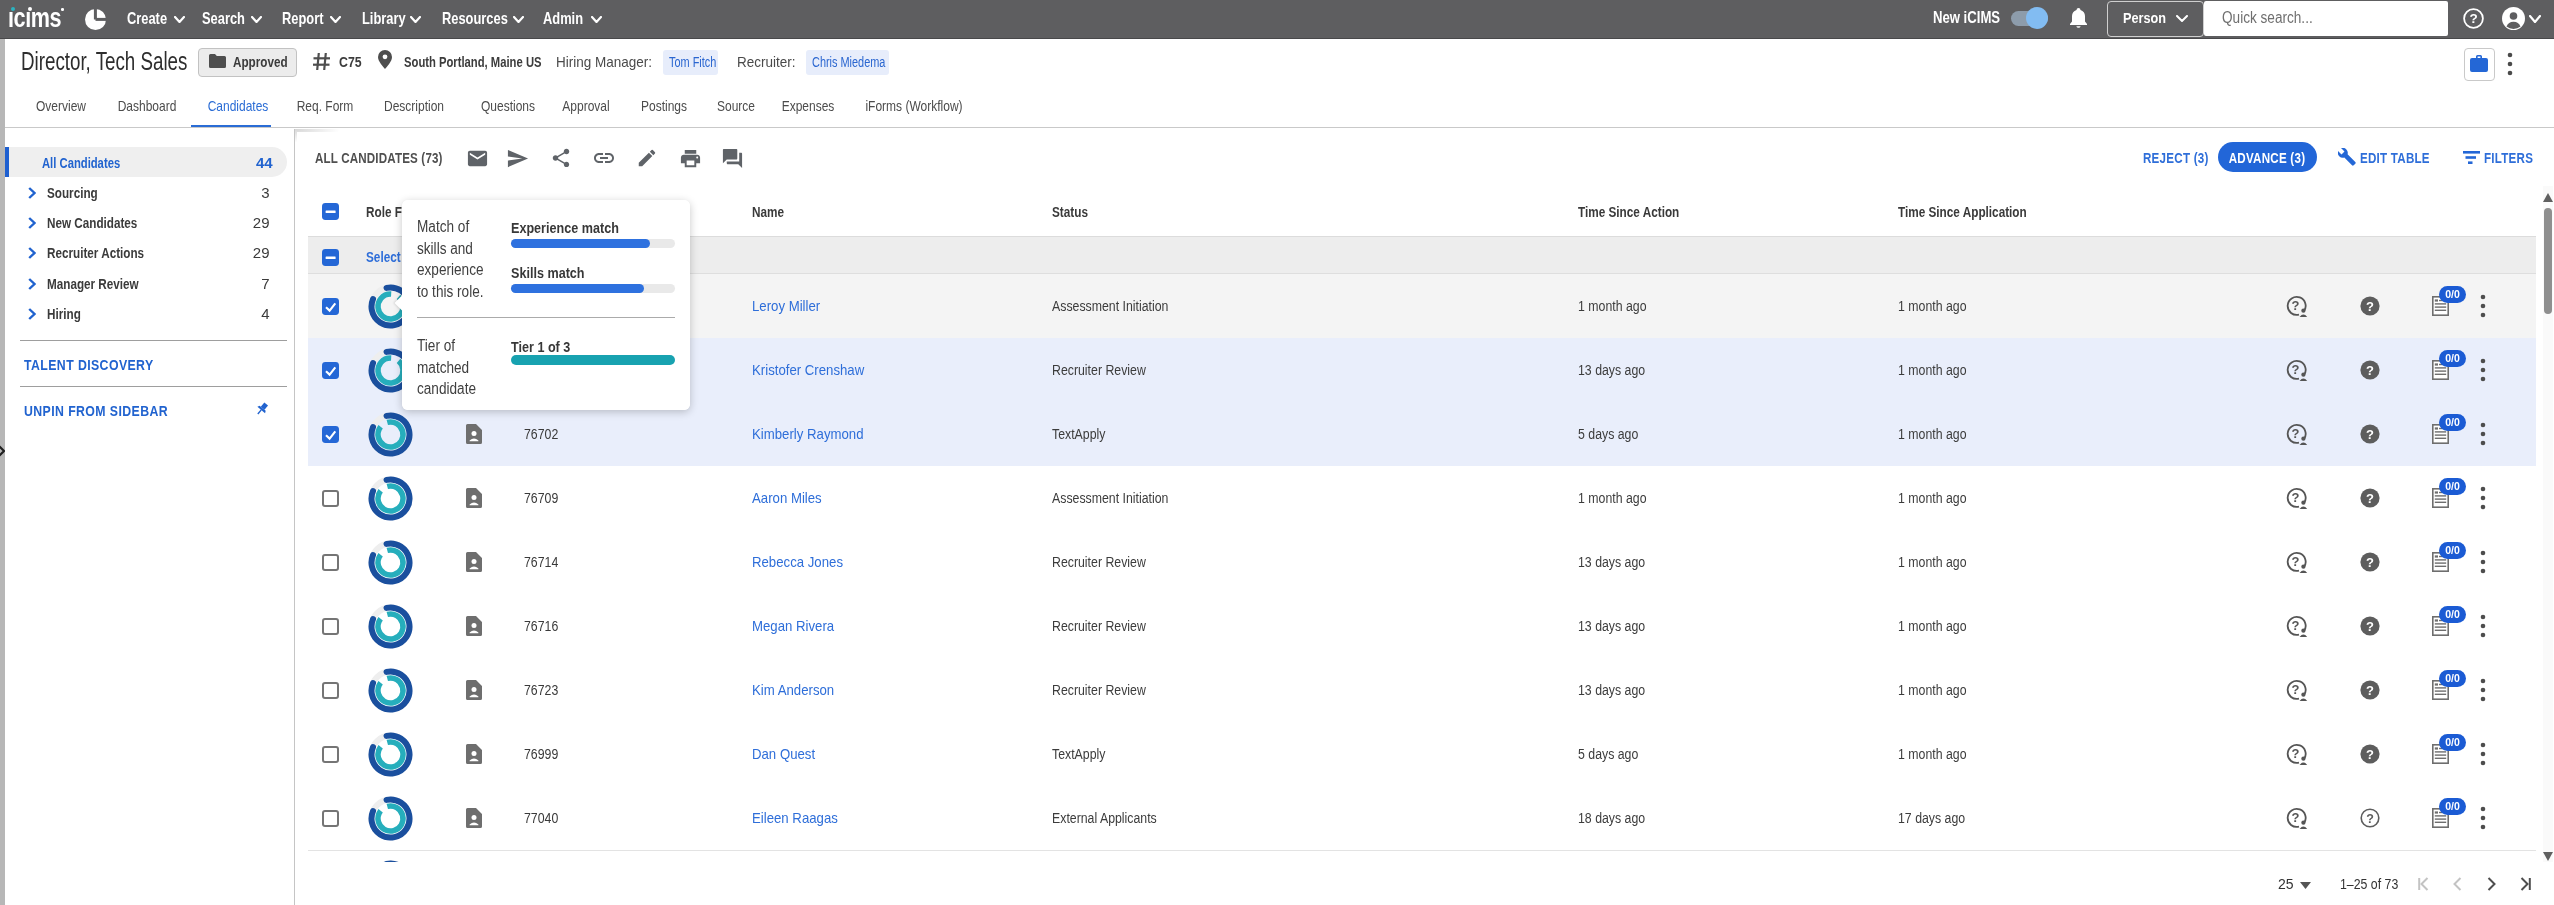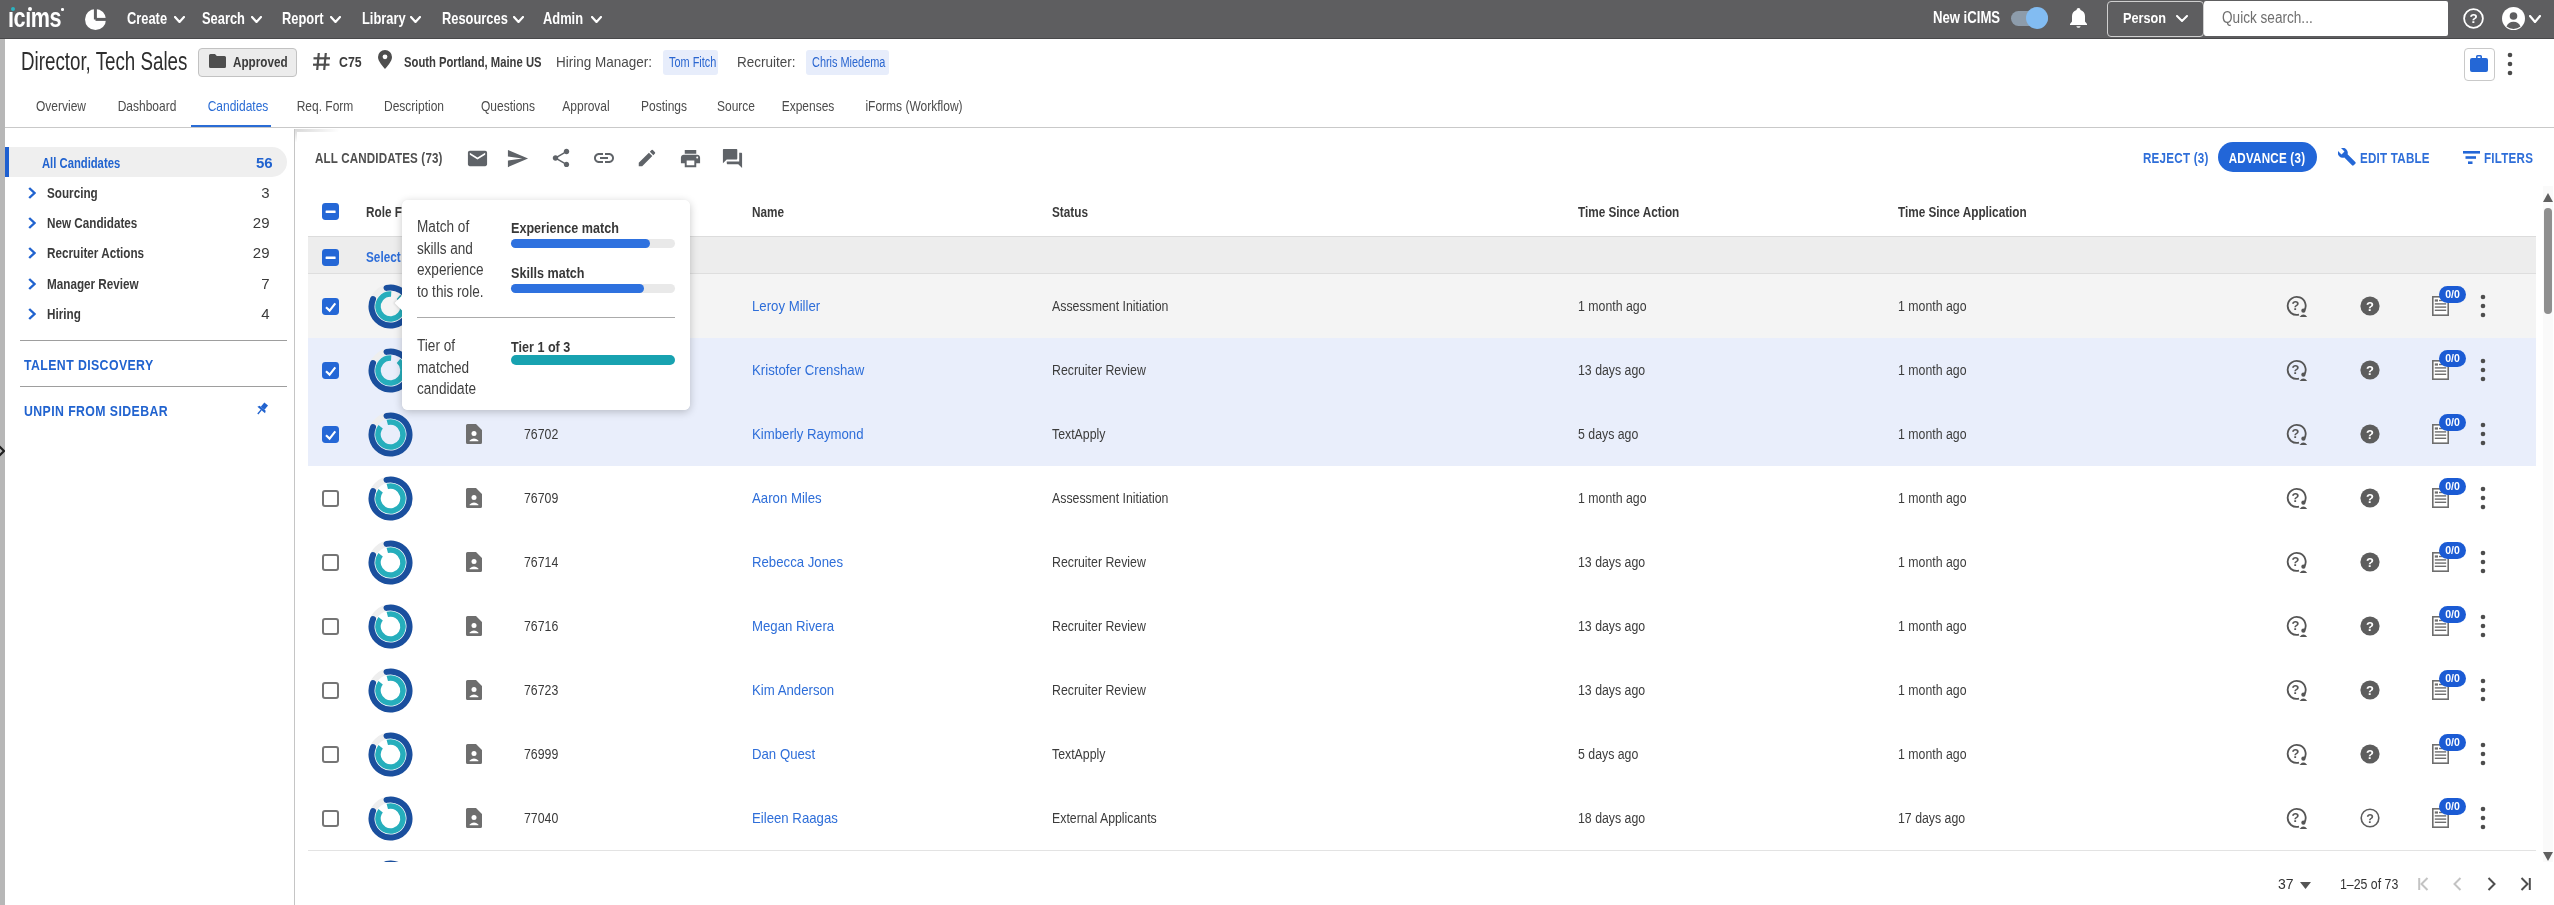--- a/index.html
+++ b/index.html
@@ -118,21 +118,21 @@
 </div>
 <div class="abs" style="left:0;top:127.3px;width:2554px;height:1.2px;background:#c9c9c9"></div>
 <div class="abs" style="left:0;top:39px;width:5px;height:866px;background:#b7b7b7"></div>
 <svg class="abs" style="left:0;top:444px" width="6" height="14" viewBox="0 0 6 14">
       <path d="M-1.5 1.5 L4 7 L-1.5 12.5" fill="none" stroke="#1f1f1f" stroke-width="2.2"></path>
     </svg>
 <div class="abs" style="left:5px;top:128.5px;width:288.5px;height:776.5px;background:#fff;border-right:1.5px solid #c5c5c5">
 <div class="abs" style="left:0px;top:18px;width:3.5px;height:30px;background:#1e5fd0"></div>
 <div class="abs" style="left:3.5px;top:18px;width:278px;height:30px;background:#efefef;border-radius:0 15px 15px 0"></div>
 <div class="abs sx" style="left:37px;top:25px;font-size:15px;font-weight:bold;color:#2163cf;transform:scaleX(.75);transform-origin:left">All Candidates</div>
-<div class="abs sx" style="left:251px;top:25px;font-size:15px;font-weight:bold;color:#2163cf">56</div>
+<div class="abs sx" style="left:251px;top:25px;font-size:15px;font-weight:bold;color:#2163cf">44</div>
 <svg class="abs" style="left:23px;top:58.0px" width="8" height="12" viewBox="0 0 8 12">
         <path d="M1.2 1 L6.5 6 L1.2 11" fill="none" stroke="#2163cf" stroke-width="2.4"></path>
       </svg>
 <div class="abs sx" style="left:42px;top:55.0px;font-size:15px;font-weight:bold;color:#3b3b3b;transform:scaleX(.78);transform-origin:left">Sourcing</div>
 <div class="abs sx" style="right:24px;top:55.0px;font-size:15px;color:#3b3b3b">3</div>
 <svg class="abs" style="left:23px;top:88.5px" width="8" height="12" viewBox="0 0 8 12">
         <path d="M1.2 1 L6.5 6 L1.2 11" fill="none" stroke="#2163cf" stroke-width="2.4"></path>
       </svg>
 <div class="abs sx" style="left:42px;top:85.5px;font-size:15px;font-weight:bold;color:#3b3b3b;transform:scaleX(.78);transform-origin:left">New Candidates</div>
 <div class="abs sx" style="right:24px;top:85.5px;font-size:15px;color:#3b3b3b">29</div>
@@ -599,21 +599,21 @@
         <circle cx="3" cy="21" r="2.3" fill="#4d4d4d"></circle>
       </svg>
 <div class="abs" style="left:11px;top:577px;width:2228px;height:11px;background:#fff"></div>
 
 <svg class="abs" style="left:71px;top:585.5px" width="45" height="45" viewBox="0 0 45 45">
 <circle cx="22.5" cy="22.5" r="19" fill="none" stroke="#eeeeee" stroke-width="6"></circle>
 <circle cx="22.5" cy="22.5" r="19" fill="none" stroke="#1a4f9e" stroke-width="6" stroke-linecap="round" stroke-dasharray="100.5 18.9" transform="rotate(-102 22.5 22.5)"></circle>
 <circle cx="22.5" cy="22.5" r="12.5" fill="none" stroke="#26aebc" stroke-width="5.5" stroke-linecap="butt" stroke-dasharray="70 8.5" transform="rotate(-105 22.5 22.5)"></circle>
 </svg>
 </div>
-<div class="abs sx" style="left:2278px;top:876px;font-size:14px;color:#333">37</div>
+<div class="abs sx" style="left:2278px;top:876px;font-size:14px;color:#333">25</div>
 <svg class="abs" style="left:2300px;top:882px" width="11" height="7" viewBox="0 0 11 7">
       <path d="M0 0 h11 L5.5 7 Z" fill="#555"></path>
     </svg>
 <div class="abs sx" style="left:2340px;top:876px;font-size:14px;color:#333;transform:scaleX(.88);transform-origin:left">1–25 of 73</div>
 <svg class="abs" style="left:2417px;top:877px" width="14" height="14" viewBox="0 0 14 14">
       <path d="M10.5 1 L4.5 7 L10.5 13" fill="none" stroke="#c3c3c3" stroke-width="2"></path>
       <line x1="2.2" y1="1" x2="2.2" y2="13" stroke="#c3c3c3" stroke-width="2"></line>
     </svg>
 <svg class="abs" style="left:2452px;top:877px" width="11" height="14" viewBox="0 0 11 14">
       <path d="M8.5 1 L2.5 7 L8.5 13" fill="none" stroke="#c3c3c3" stroke-width="2"></path>

